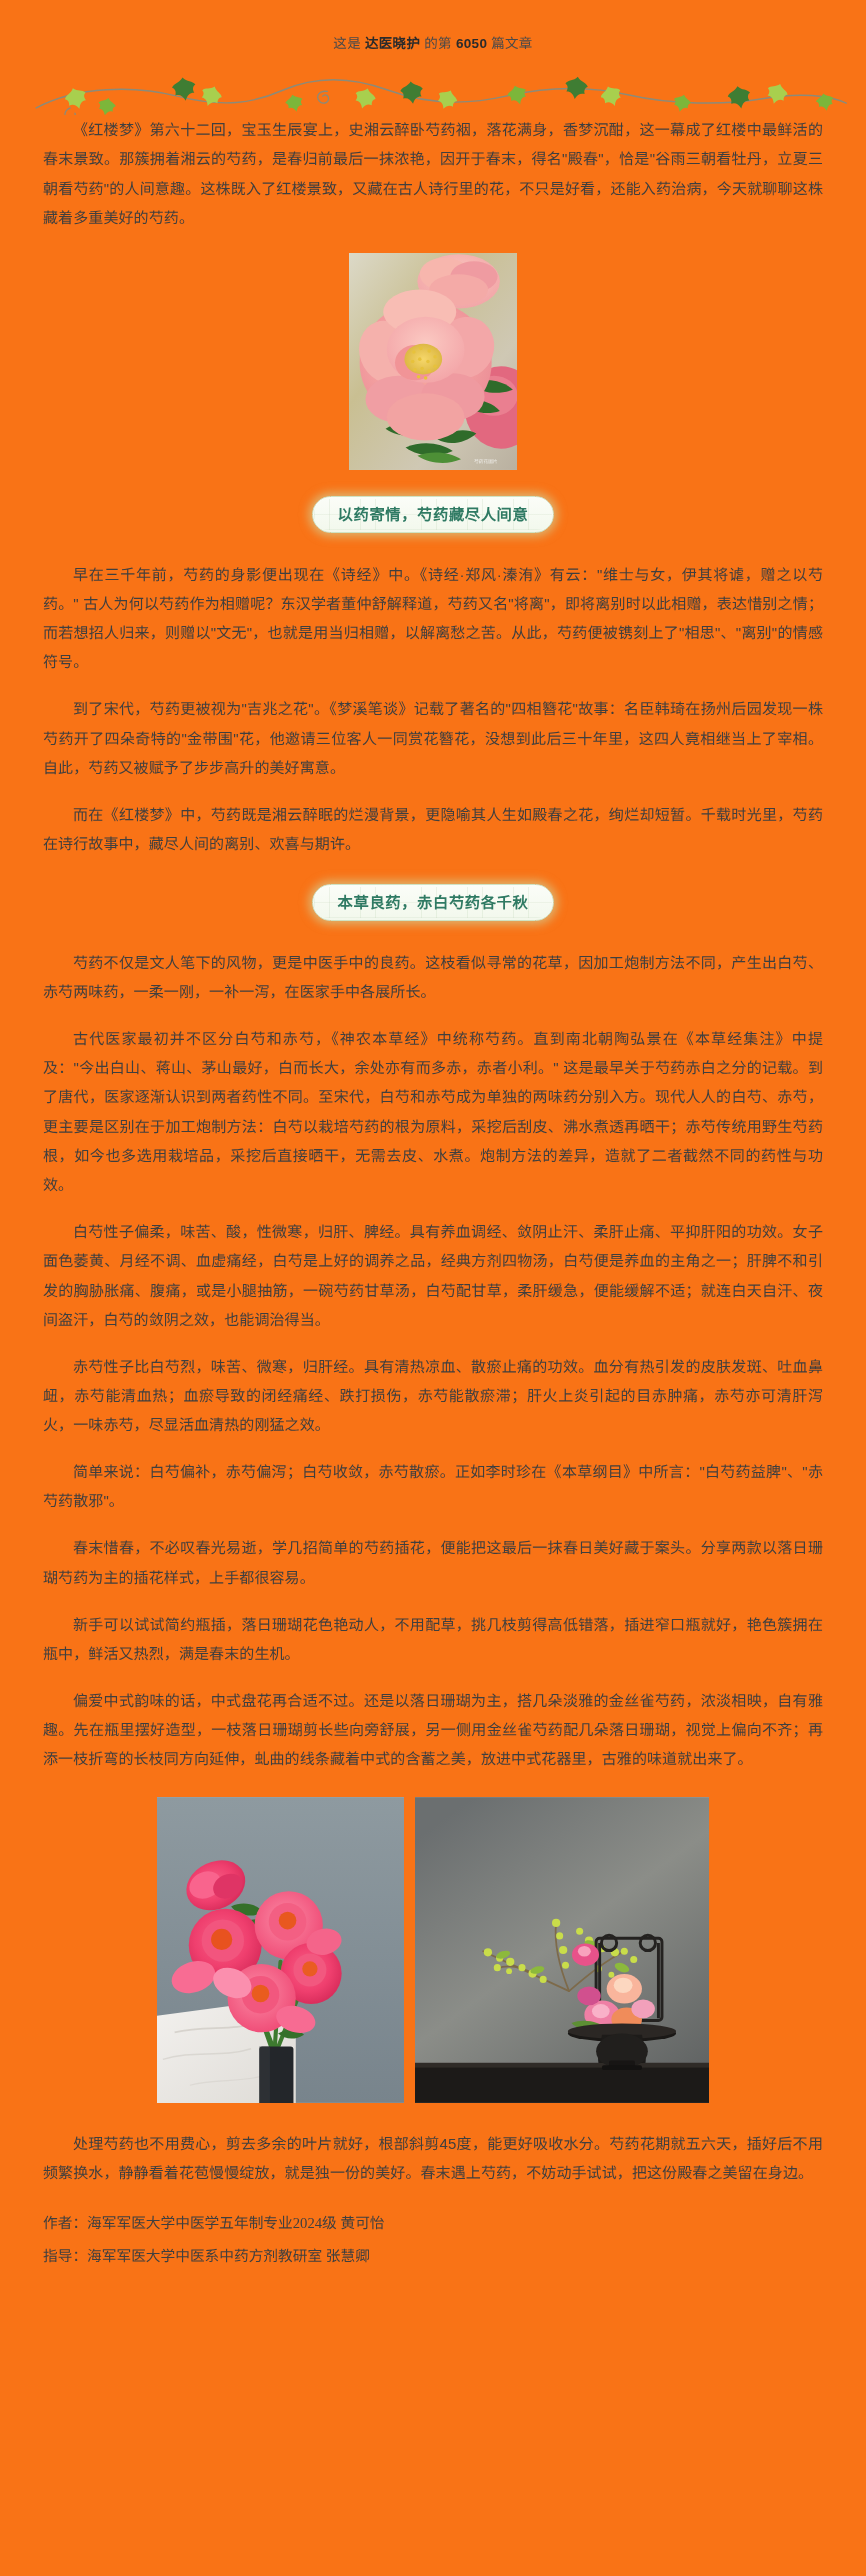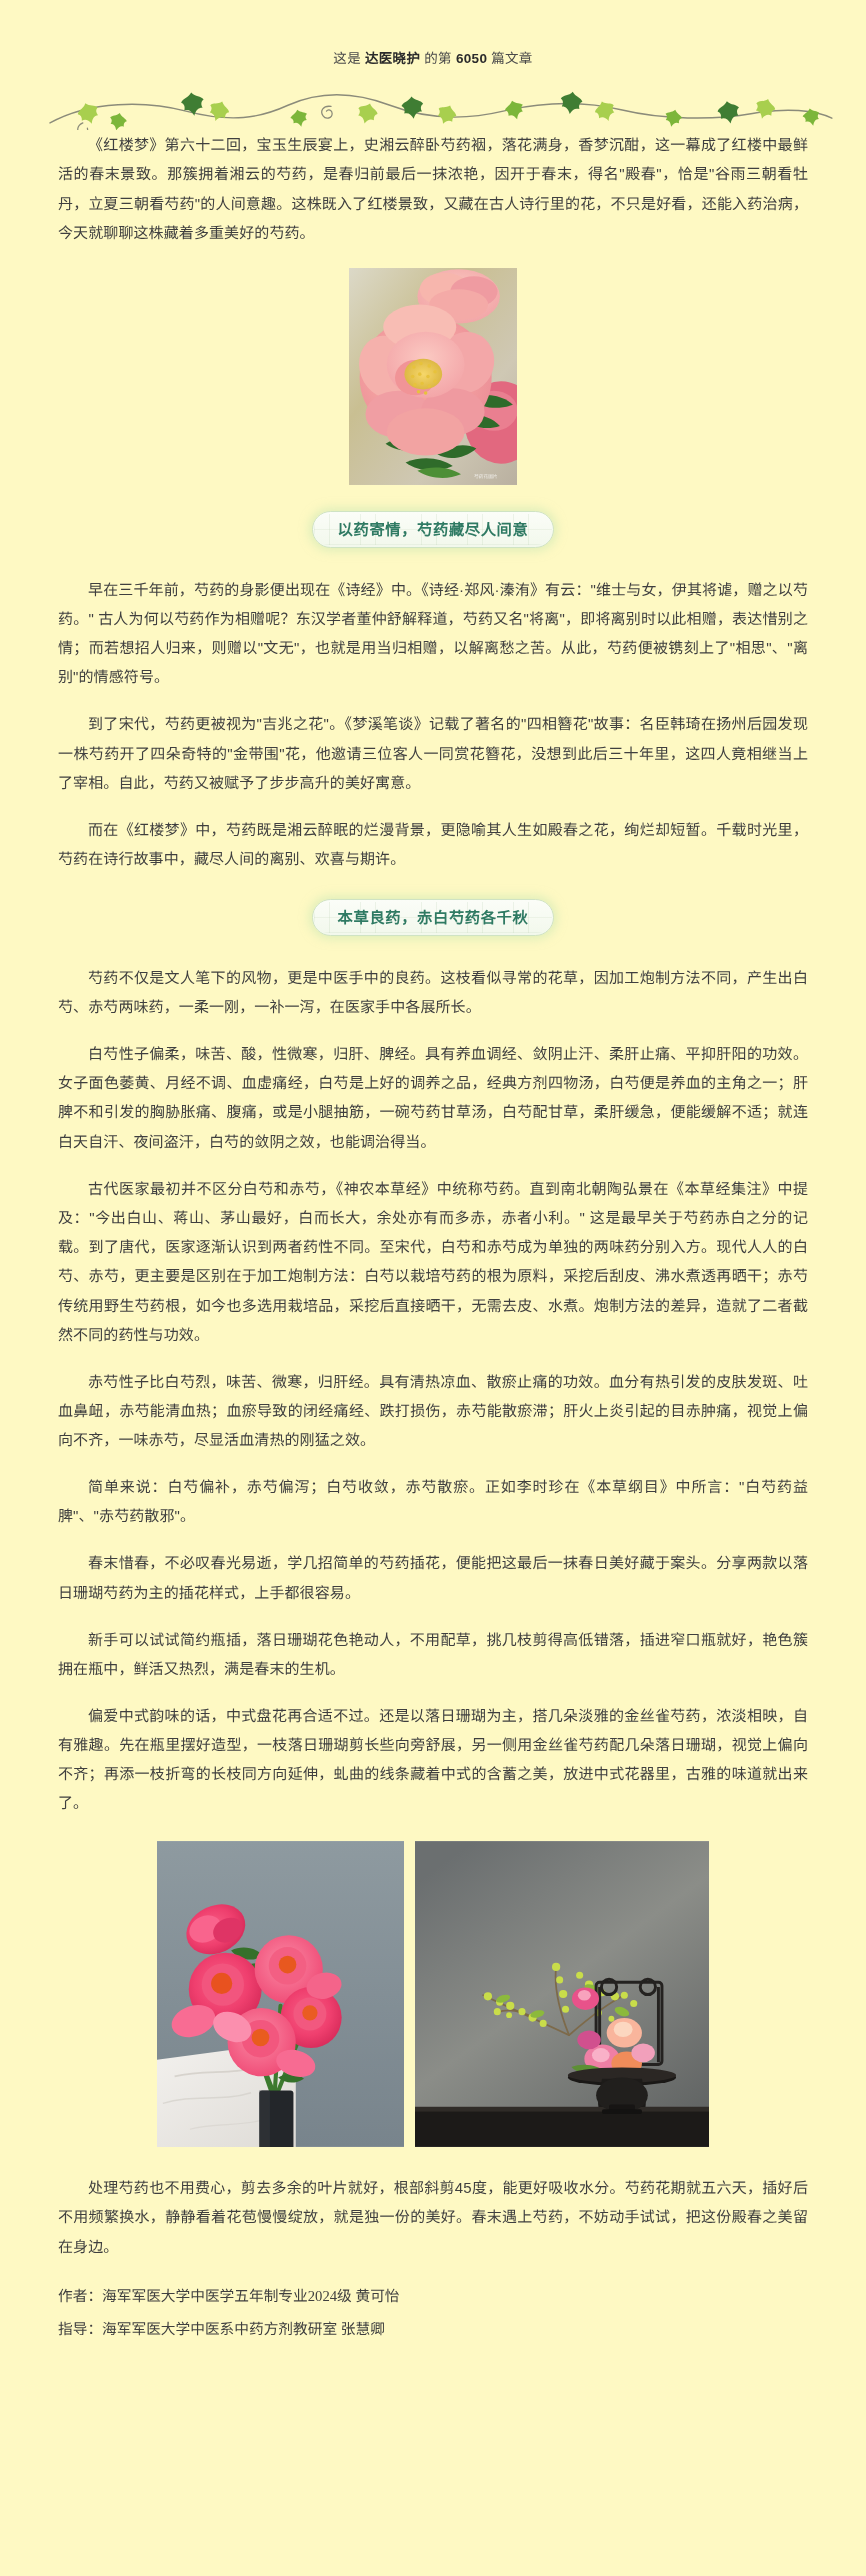--- a/index.html
+++ b/index.html
@@ -9,24 +9,24 @@
     background: #ffffff;
   }
   body {
     font-family: "Liberation Sans", "DejaVu Sans", sans-serif;
     color: #3a3a3a;
   }
   .page {
     width: 866px;
     min-height: 2576px;
     margin: 0 auto;
-    background: #fef9c3;
+    background: #f97316;
     position: relative;
     box-sizing: border-box;
-    padding: 16px;
+    padding: 1px;
     overflow: hidden;
   }
 
   
   .masthead {
     text-align: center;
     padding-top: 34px;
     font-size: 13.5px;
     line-height: 1.4;
     color: #4a4a4a;
@@ -293,23 +293,23 @@
     <p class="para">早在三千年前，芍药的身影便出现在《诗经》中。《诗经·郑风·溱洧》有云："维士与女，伊其将谑，赠之以芍药。" 古人为何以芍药作为相赠呢？东汉学者董仲舒解释道，芍药又名"将离"，即将离别时以此相赠，表达惜别之情；而若想招人归来，则赠以"文无"，也就是用当归相赠，以解离愁之苦。从此，芍药便被镌刻上了"相思"、"离别"的情感符号。</p>
     <p class="para">到了宋代，芍药更被视为"吉兆之花"。《梦溪笔谈》记载了著名的"四相簪花"故事：名臣韩琦在扬州后园发现一株芍药开了四朵奇特的"金带围"花，他邀请三位客人一同赏花簪花，没想到此后三十年里，这四人竟相继当上了宰相。自此，芍药又被赋予了步步高升的美好寓意。</p>
     <p class="para">而在《红楼梦》中，芍药既是湘云醉眠的烂漫背景，更隐喻其人生如殿春之花，绚烂却短暂。千载时光里，芍药在诗行故事中，藏尽人间的离别、欢喜与期许。</p>
 
     <div class="section-head">
       <div class="pill">
         <span>本草良药，赤白芍药各千秋</span>
       </div>
     </div>
     <p class="para">芍药不仅是文人笔下的风物，更是中医手中的良药。这枝看似寻常的花草，因加工炮制方法不同，产生出白芍、赤芍两味药，一柔一刚，一补一泻，在医家手中各展所长。</p>
+    <p class="para">古代医家最初并不区分白芍和赤芍，《神农本草经》中统称芍药。直到南北朝陶弘景在《本草经集注》中提及："今出白山、蒋山、茅山最好，白而长大，余处亦有而多赤，赤者小利。" 这是最早关于芍药赤白之分的记载。到了唐代，医家逐渐认识到两者药性不同。至宋代，白芍和赤芍成为单独的两味药分别入方。现代人人的白芍、赤芍，更主要是区别在于加工炮制方法：白芍以栽培芍药的根为原料，采挖后刮皮、沸水煮透再晒干；赤芍传统用野生芍药根，如今也多选用栽培品，采挖后直接晒干，无需去皮、水煮。炮制方法的差异，造就了二者截然不同的药性与功效。</p>
     <p class="para">白芍性子偏柔，味苦、酸，性微寒，归肝、脾经。具有养血调经、敛阴止汗、柔肝止痛、平抑肝阳的功效。女子面色萎黄、月经不调、血虚痛经，白芍是上好的调养之品，经典方剂四物汤，白芍便是养血的主角之一；肝脾不和引发的胸胁胀痛、腹痛，或是小腿抽筋，一碗芍药甘草汤，白芍配甘草，柔肝缓急，便能缓解不适；就连白天自汗、夜间盗汗，白芍的敛阴之效，也能调治得当。</p>
-    <p class="para">古代医家最初并不区分白芍和赤芍，《神农本草经》中统称芍药。直到南北朝陶弘景在《本草经集注》中提及："今出白山、蒋山、茅山最好，白而长大，余处亦有而多赤，赤者小利。" 这是最早关于芍药赤白之分的记载。到了唐代，医家逐渐认识到两者药性不同。至宋代，白芍和赤芍成为单独的两味药分别入方。现代人人的白芍、赤芍，更主要是区别在于加工炮制方法：白芍以栽培芍药的根为原料，采挖后刮皮、沸水煮透再晒干；赤芍传统用野生芍药根，如今也多选用栽培品，采挖后直接晒干，无需去皮、水煮。炮制方法的差异，造就了二者截然不同的药性与功效。</p>
-    <p class="para">赤芍性子比白芍烈，味苦、微寒，归肝经。具有清热凉血、散瘀止痛的功效。血分有热引发的皮肤发斑、吐血鼻衄，赤芍能清血热；血瘀导致的闭经痛经、跌打损伤，赤芍能散瘀滞；肝火上炎引起的目赤肿痛，视觉上偏向不齐，一味赤芍，尽显活血清热的刚猛之效。</p>
+    <p class="para">赤芍性子比白芍烈，味苦、微寒，归肝经。具有清热凉血、散瘀止痛的功效。血分有热引发的皮肤发斑、吐血鼻衄，赤芍能清血热；血瘀导致的闭经痛经、跌打损伤，赤芍能散瘀滞；肝火上炎引起的目赤肿痛，赤芍亦可清肝泻火，一味赤芍，尽显活血清热的刚猛之效。</p>
     <p class="para">简单来说：白芍偏补，赤芍偏泻；白芍收敛，赤芍散瘀。正如李时珍在《本草纲目》中所言："白芍药益脾"、"赤芍药散邪"。</p>
 
     <p class="para">春末惜春，不必叹春光易逝，学几招简单的芍药插花，便能把这最后一抹春日美好藏于案头。分享两款以落日珊瑚芍药为主的插花样式，上手都很容易。</p>
     <p class="para">新手可以试试简约瓶插，落日珊瑚花色艳动人，不用配草，挑几枝剪得高低错落，插进窄口瓶就好，艳色簇拥在瓶中，鲜活又热烈，满是春末的生机。</p>
     <p class="para">偏爱中式韵味的话，中式盘花再合适不过。还是以落日珊瑚为主，搭几朵淡雅的金丝雀芍药，浓淡相映，自有雅趣。先在瓶里摆好造型，一枝落日珊瑚剪长些向旁舒展，另一侧用金丝雀芍药配几朵落日珊瑚，视觉上偏向不齐；再添一枝折弯的长枝同方向延伸，虬曲的线条藏着中式的含蓄之美，放进中式花器里，古雅的味道就出来了。</p>
 
     <div class="figure-pair">
 
       <div class="photo photo-vase">
         <svg viewBox="0 0 420 520" width="247" height="306">

